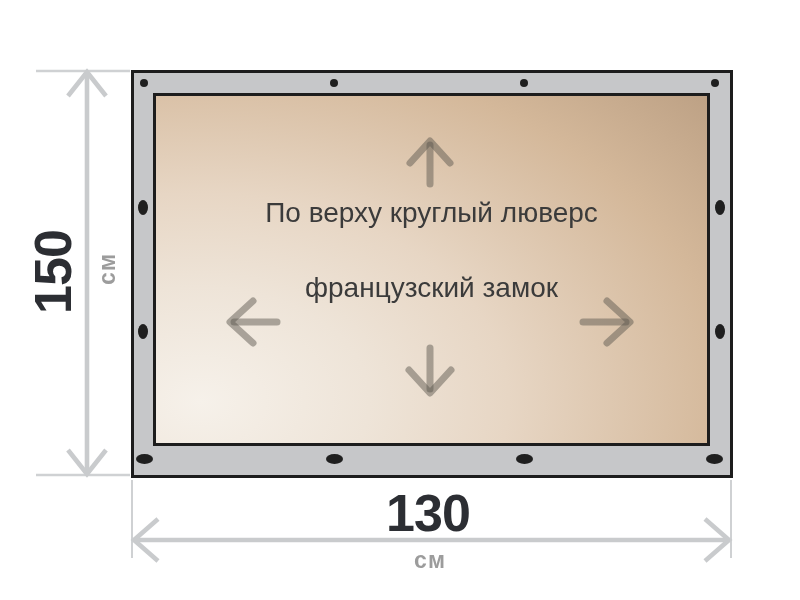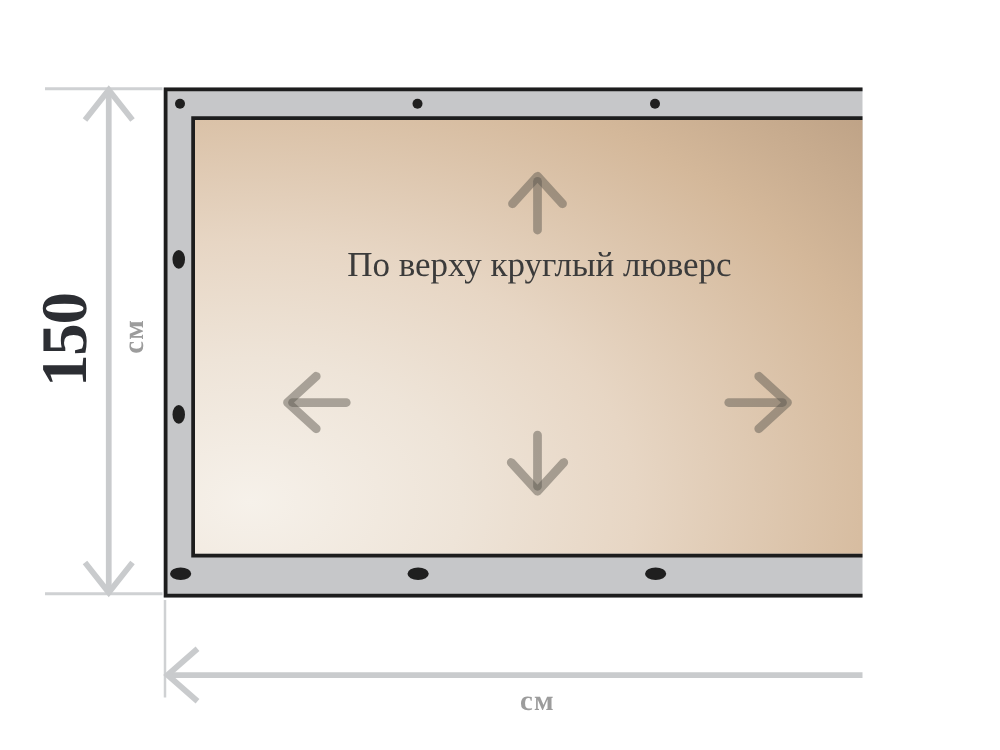--- a/index.html
+++ b/index.html
@@ -1,18 +1,18 @@
 <!DOCTYPE html>
 <html><head>
 <meta charset="utf-8">
 <style>
   html,body{margin:0;padding:0;background:#ffffff;}
   #stage{
-    position:relative;width:690px;height:600px;background:#ffffff;
-    font-family:Liberation Serif, serif;overflow:hidden;
+    position:relative;width:800px;height:600px;background:#ffffff;
+    font-family:Liberation Sans, sans-serif;overflow:hidden;
   }
   
   .frame{
     position:absolute;left:131px;top:70px;width:602px;height:408px;
     background:#c6c7c9;border:3px solid #1d1d1d;box-sizing:border-box;
   }
   .surface{
     position:absolute;left:19px;top:20px;width:557px;height:353px;
     border:3px solid #1d1d1d;box-sizing:border-box;
     background:radial-gradient(140% 150% at 8% 88%,
@@ -56,20 +56,21 @@
   <div class="grommet" style="left:715px;top:200px;width:10px;height:15px;"></div>
   <div class="grommet" style="left:715px;top:324px;width:10px;height:15px;"></div>
 
   <div class="grommet" style="left:136px;top:454px;width:17px;height:10px;"></div>
   <div class="grommet" style="left:326px;top:454px;width:17px;height:10px;"></div>
   <div class="grommet" style="left:516px;top:454px;width:17px;height:10px;"></div>
   <div class="grommet" style="left:706px;top:454px;width:17px;height:10px;"></div>
 
   <div class="surface-label" style="top:197px;">По верху круглый люверс</div>
   <div class="surface-label" style="top:272px;">
+    <div>французский замок</div>
   </div>
 
   <svg class="overlay" width="800" height="600" viewBox="0 0 800 600">
 
     <g stroke="rgba(90,85,78,0.48)" stroke-width="7" fill="none" stroke-linecap="round" stroke-linejoin="round">
       <g>
         <path d="M430,184 L430,145"></path>
           <path d="M410,163 L430,141 L450,163"></path>
       </g>
       <g>
@@ -102,15 +103,16 @@
     <g stroke="#c9cbcd" stroke-width="4.6" fill="none">
       <path d="M136,540 L727,540"></path>
       <path d="M158,519 L134,540 L158,561"></path>
       <path d="M705,519 L729,540 L705,561"></path>
     </g>
   </svg>
 
   <div class="dim-number rot" style="left:-7px;top:242px;width:120px;height:60px;line-height:60px;">150</div>
   <div class="dim-unit rot" style="left:57px;top:244px;width:100px;height:50px;line-height:50px;">см</div>
 
+  <div class="dim-number" style="left:328px;top:487px;width:200px;">130</div>
   <div class="dim-unit" style="left:330px;top:549px;width:200px;">см</div>
 
 </div>
 
 </body></html>

